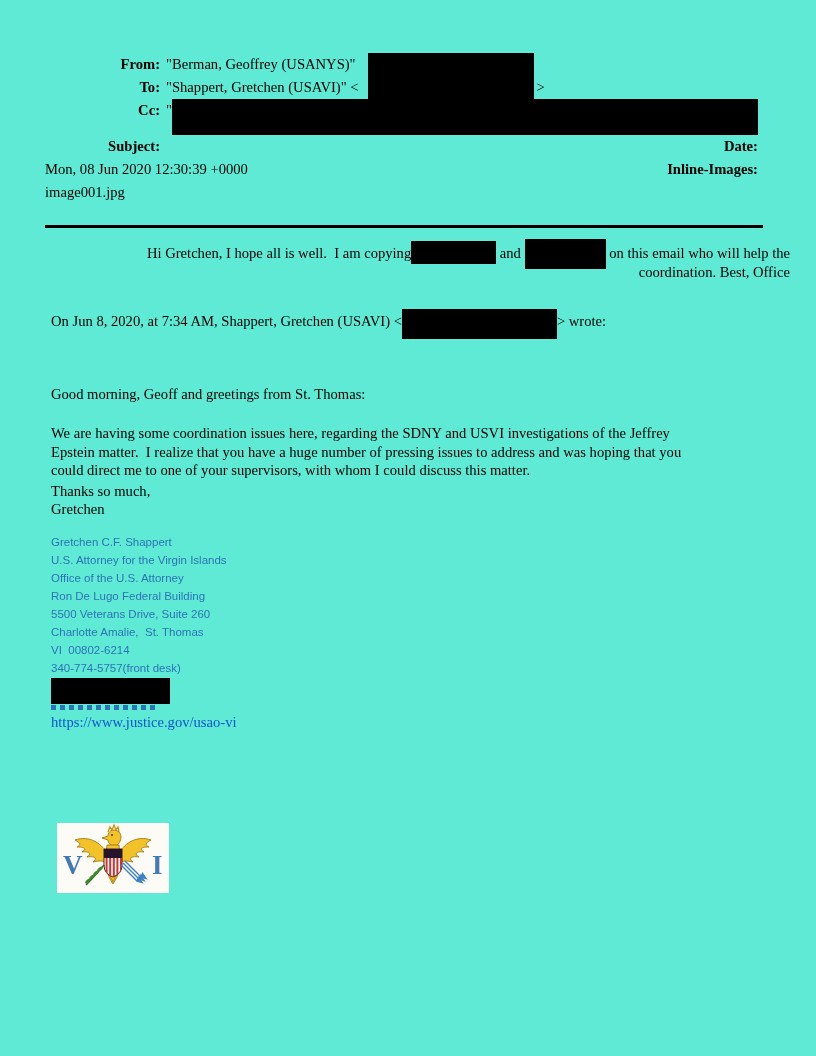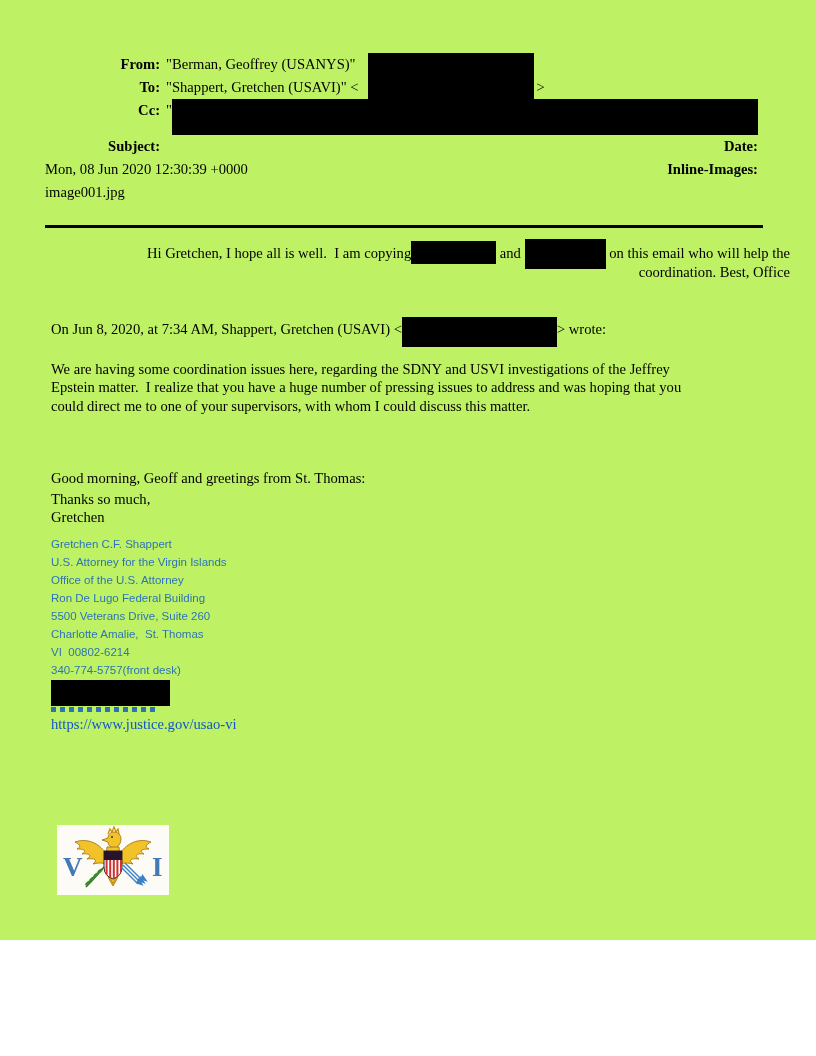--- a/index.html
+++ b/index.html
@@ -1,19 +1,19 @@
 <!DOCTYPE html>
 <html><head>
 <meta charset="utf-8">
 <style>
   html,body{margin:0;padding:0;background:#ffffff;}
   .page{
     position:relative;
-    width:816px;height:940px;
-    background:#bef264;
+    width:816px;height:1056px;
+    background:#5eead4;
     font-family:"Liberation Serif","DejaVu Serif",serif;
     font-size:14.6px;line-height:18.5px;color:#000;
     overflow:hidden;
   }
   
   .email-header{
     margin:53px 0 0 45px;
     display:grid;
     grid-template-columns:115px auto;
     column-gap:6px;
@@ -32,34 +32,34 @@
   }
   .cc-row-val{line-height:23px;}
   .redact-fromto{
     position:absolute;left:368px;top:53px;width:166px;height:46px;background:#000;
   }
   
   .rule{margin:21px 0 0 45px;width:718px;height:3px;background:#000;}
   
   .para{margin:0 0 0 45px;width:745px;white-space:pre-wrap;}
   .p1{margin-top:16px;text-align:right;}
-  .quote-attr{margin-top:39px;margin-left:51px;width:720px;white-space:pre-wrap;}
+  .quote-attr{margin-top:31px;margin-left:51px;width:720px;white-space:pre-wrap;}
   .quoted{margin-left:51px;width:745px;white-space:pre-wrap;}
   .g1{margin-top:54px;}
   .g2{margin-top:21px;}
   .closing{margin-top:2px;}
   
   .redact-inline{display:inline-block;position:relative;height:14px;vertical-align:baseline;}
   .redact-inline i{position:absolute;left:0;right:0;background:#000;}
   .r-copy1{width:85px;}  .r-copy1 i{top:-3px;bottom:-6px;}
   .r-copy2{width:81px;}  .r-copy2 i{top:-5px;bottom:-11px;}
   .r-quote{width:155px;} .r-quote i{top:-3px;bottom:-13px;}
   
   .signature{
-    margin:8px 0 0 51px;
+    margin:14px 0 0 51px;
     font-family:"Liberation Sans","DejaVu Sans",sans-serif;
     font-size:11.5px;line-height:18px;color:#2E74B5;white-space:pre;
   }
   .redact-sig{margin:1px 0 0 51px;width:119px;height:26px;background:#000;}
   .sig-sliver{
     margin:1px 0 0 51px;width:104px;height:5px;overflow:hidden;
     background:repeating-linear-gradient(90deg,#2E74B5 0 5px,transparent 5px 9px);
   }
   .link-line{margin:3px 0 0 51px;line-height:18px;}
   .link-line a{color:#1155CC;cursor:pointer;}
@@ -92,23 +92,23 @@
   </div>
 
   <div class="redact-fromto"></div>
 
   <div class="rule"></div>
 
   <div class="para p1"><span>Hi Gretchen, I hope all is well.  I am copying</span><span class="redact-inline r-copy1"><i></i></span><span> and </span><span class="redact-inline r-copy2"><i></i></span><span> on this email who will help the</span><br><span>coordination. Best, Office</span></div>
 
   <div class="quote-attr"><span>On Jun 8, 2020, at 7:34 AM, Shappert, Gretchen (USAVI) &lt;</span><span class="redact-inline r-quote"><i></i></span><span>&gt; wrote:</span></div>
 
+  <div class="quoted g1">Good morning, Geoff and greetings from St. Thomas:</div>
+
   <div class="quoted g2"><span>We are having some coordination issues here, regarding the SDNY and USVI investigations of the Jeffrey</span><br><span>Epstein matter.  I realize that you have a huge number of pressing issues to address and was hoping that you</span><br><span>could direct me to one of your supervisors, with whom I could discuss this matter.</span></div>
-
-  <div class="quoted g1">Good morning, Geoff and greetings from St. Thomas:</div>
 
   <div class="quoted closing"><span>Thanks so much,</span><br><span>Gretchen</span></div>
 
   <div class="signature"><span>Gretchen C.F. Shappert</span><br><span>U.S. Attorney for the Virgin Islands</span><br><span>Office of the U.S. Attorney</span><br><span>Ron De Lugo Federal Building</span><br><span>5500 Veterans Drive, Suite 260</span><br><span>Charlotte Amalie,  St. Thomas</span><br><span>VI  00802-6214</span><br><span>340-774-5757(front desk)</span></div>
 
   <div class="redact-sig"></div>
   <div class="sig-sliver"></div>
 
   <div class="link-line"><a>https://www.justice.gov/usao-vi</a></div>
 

